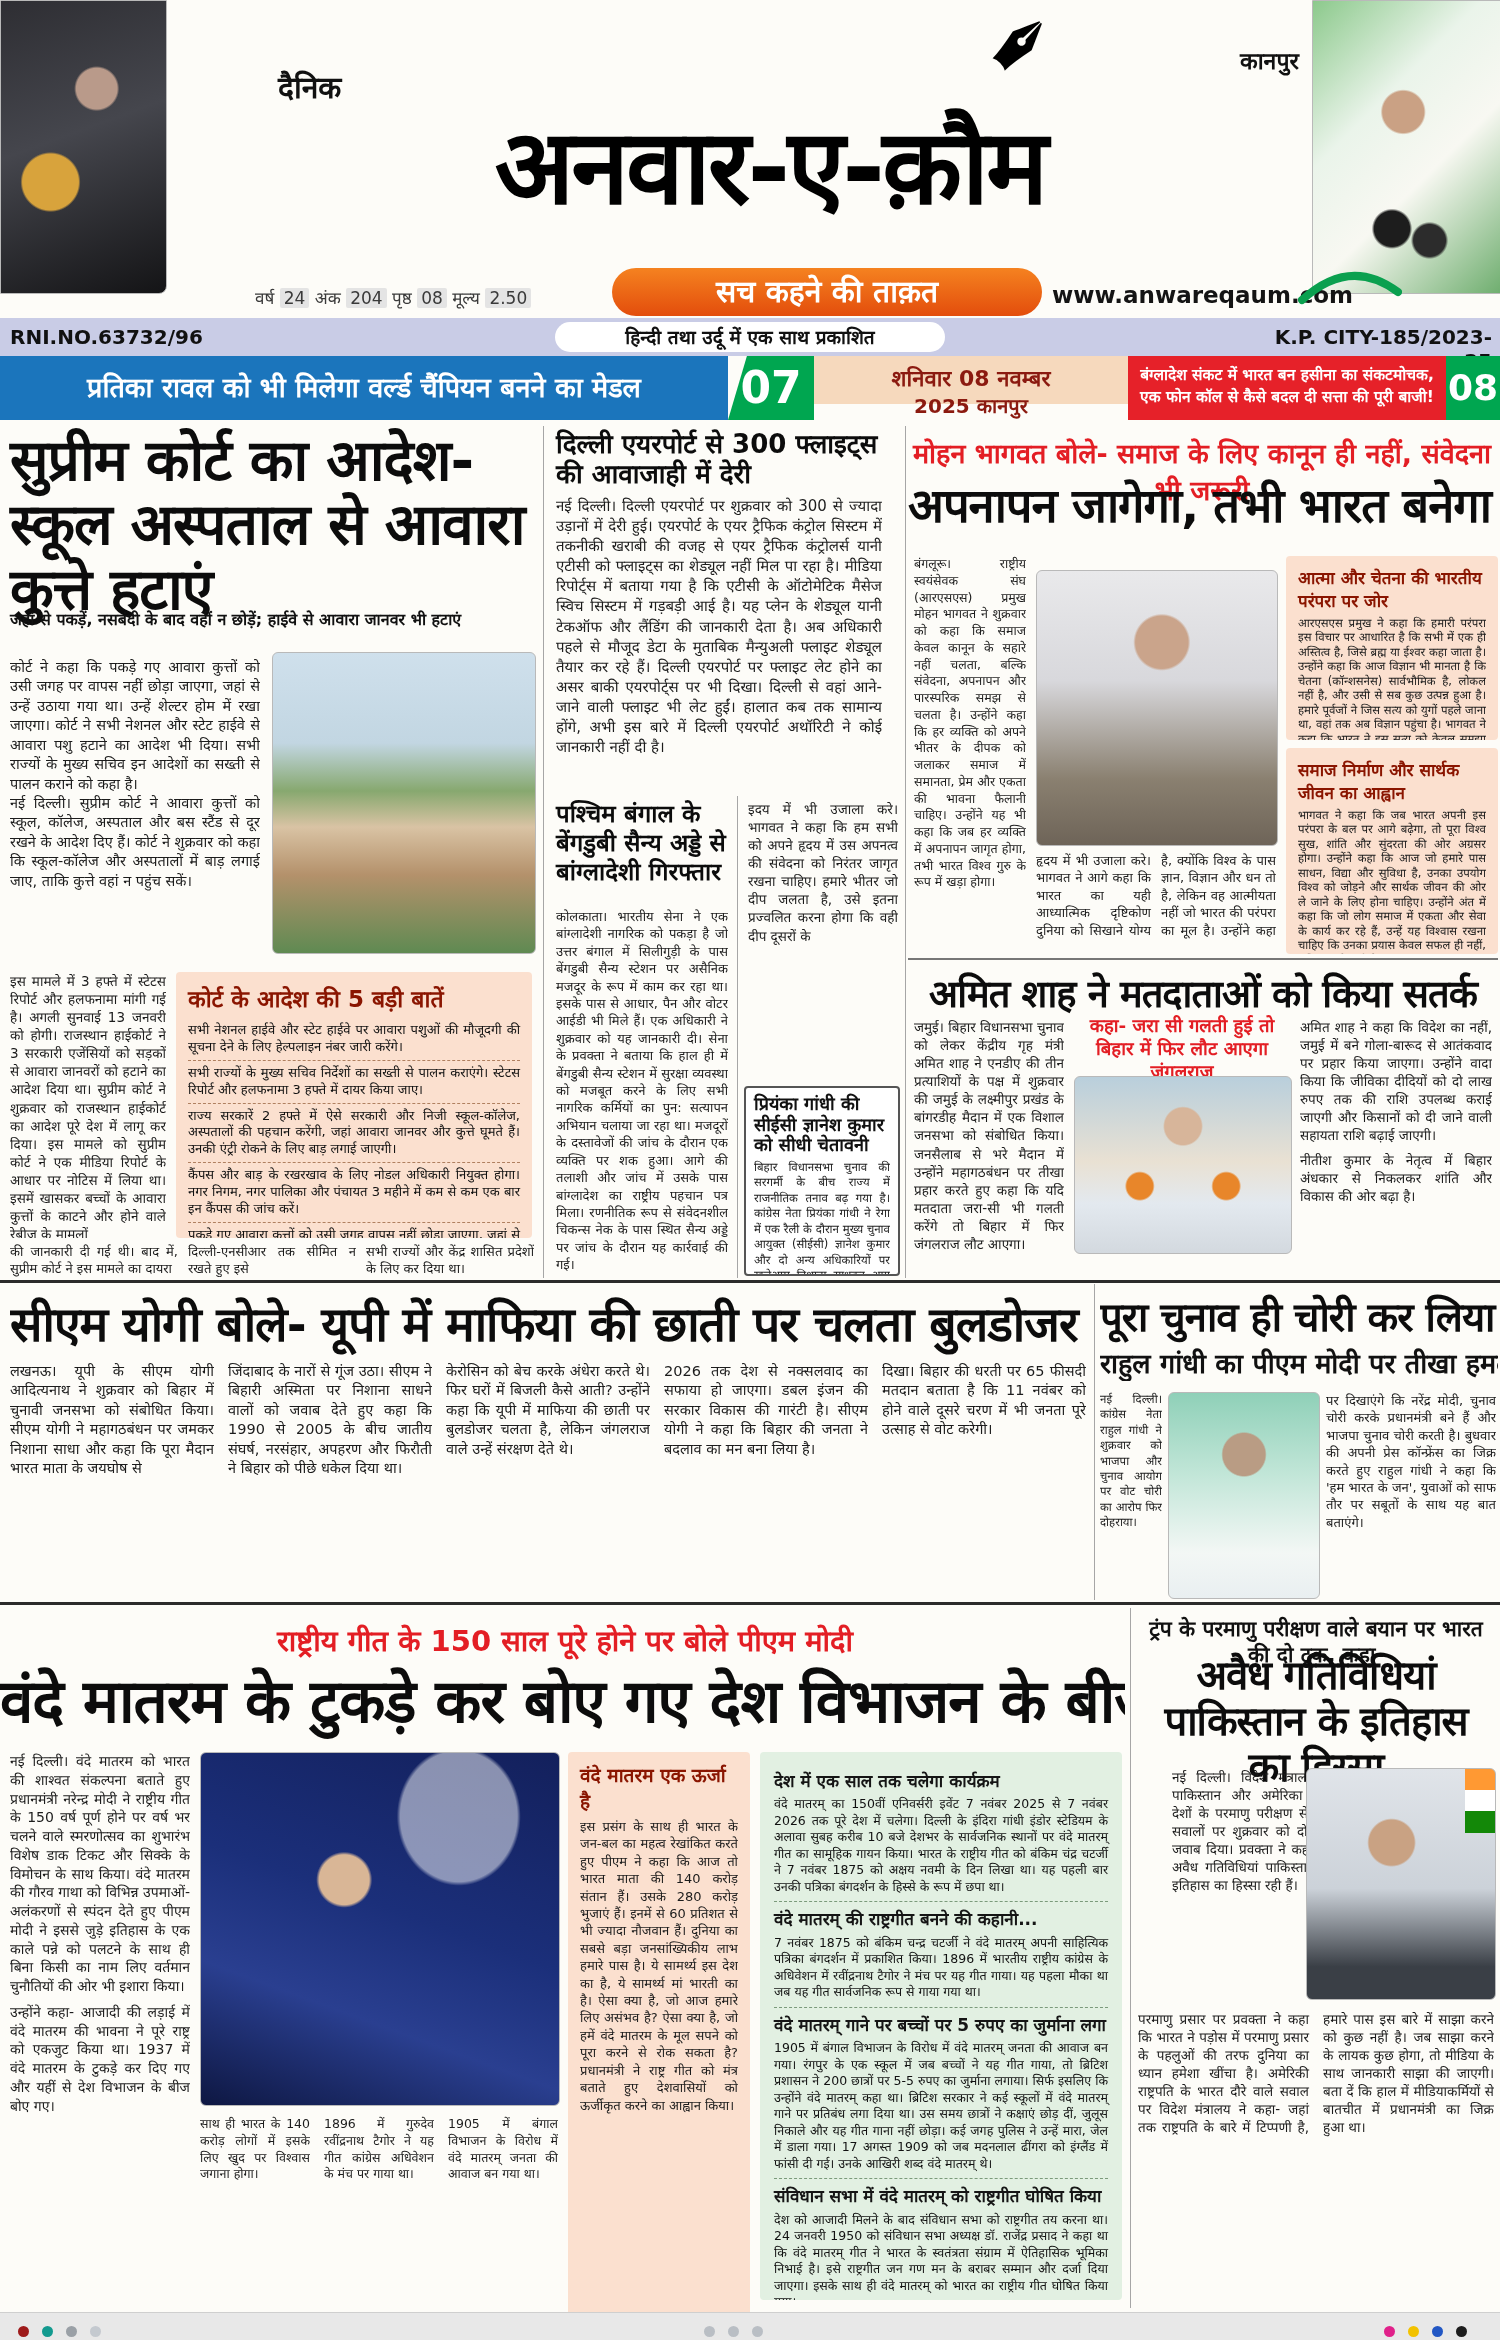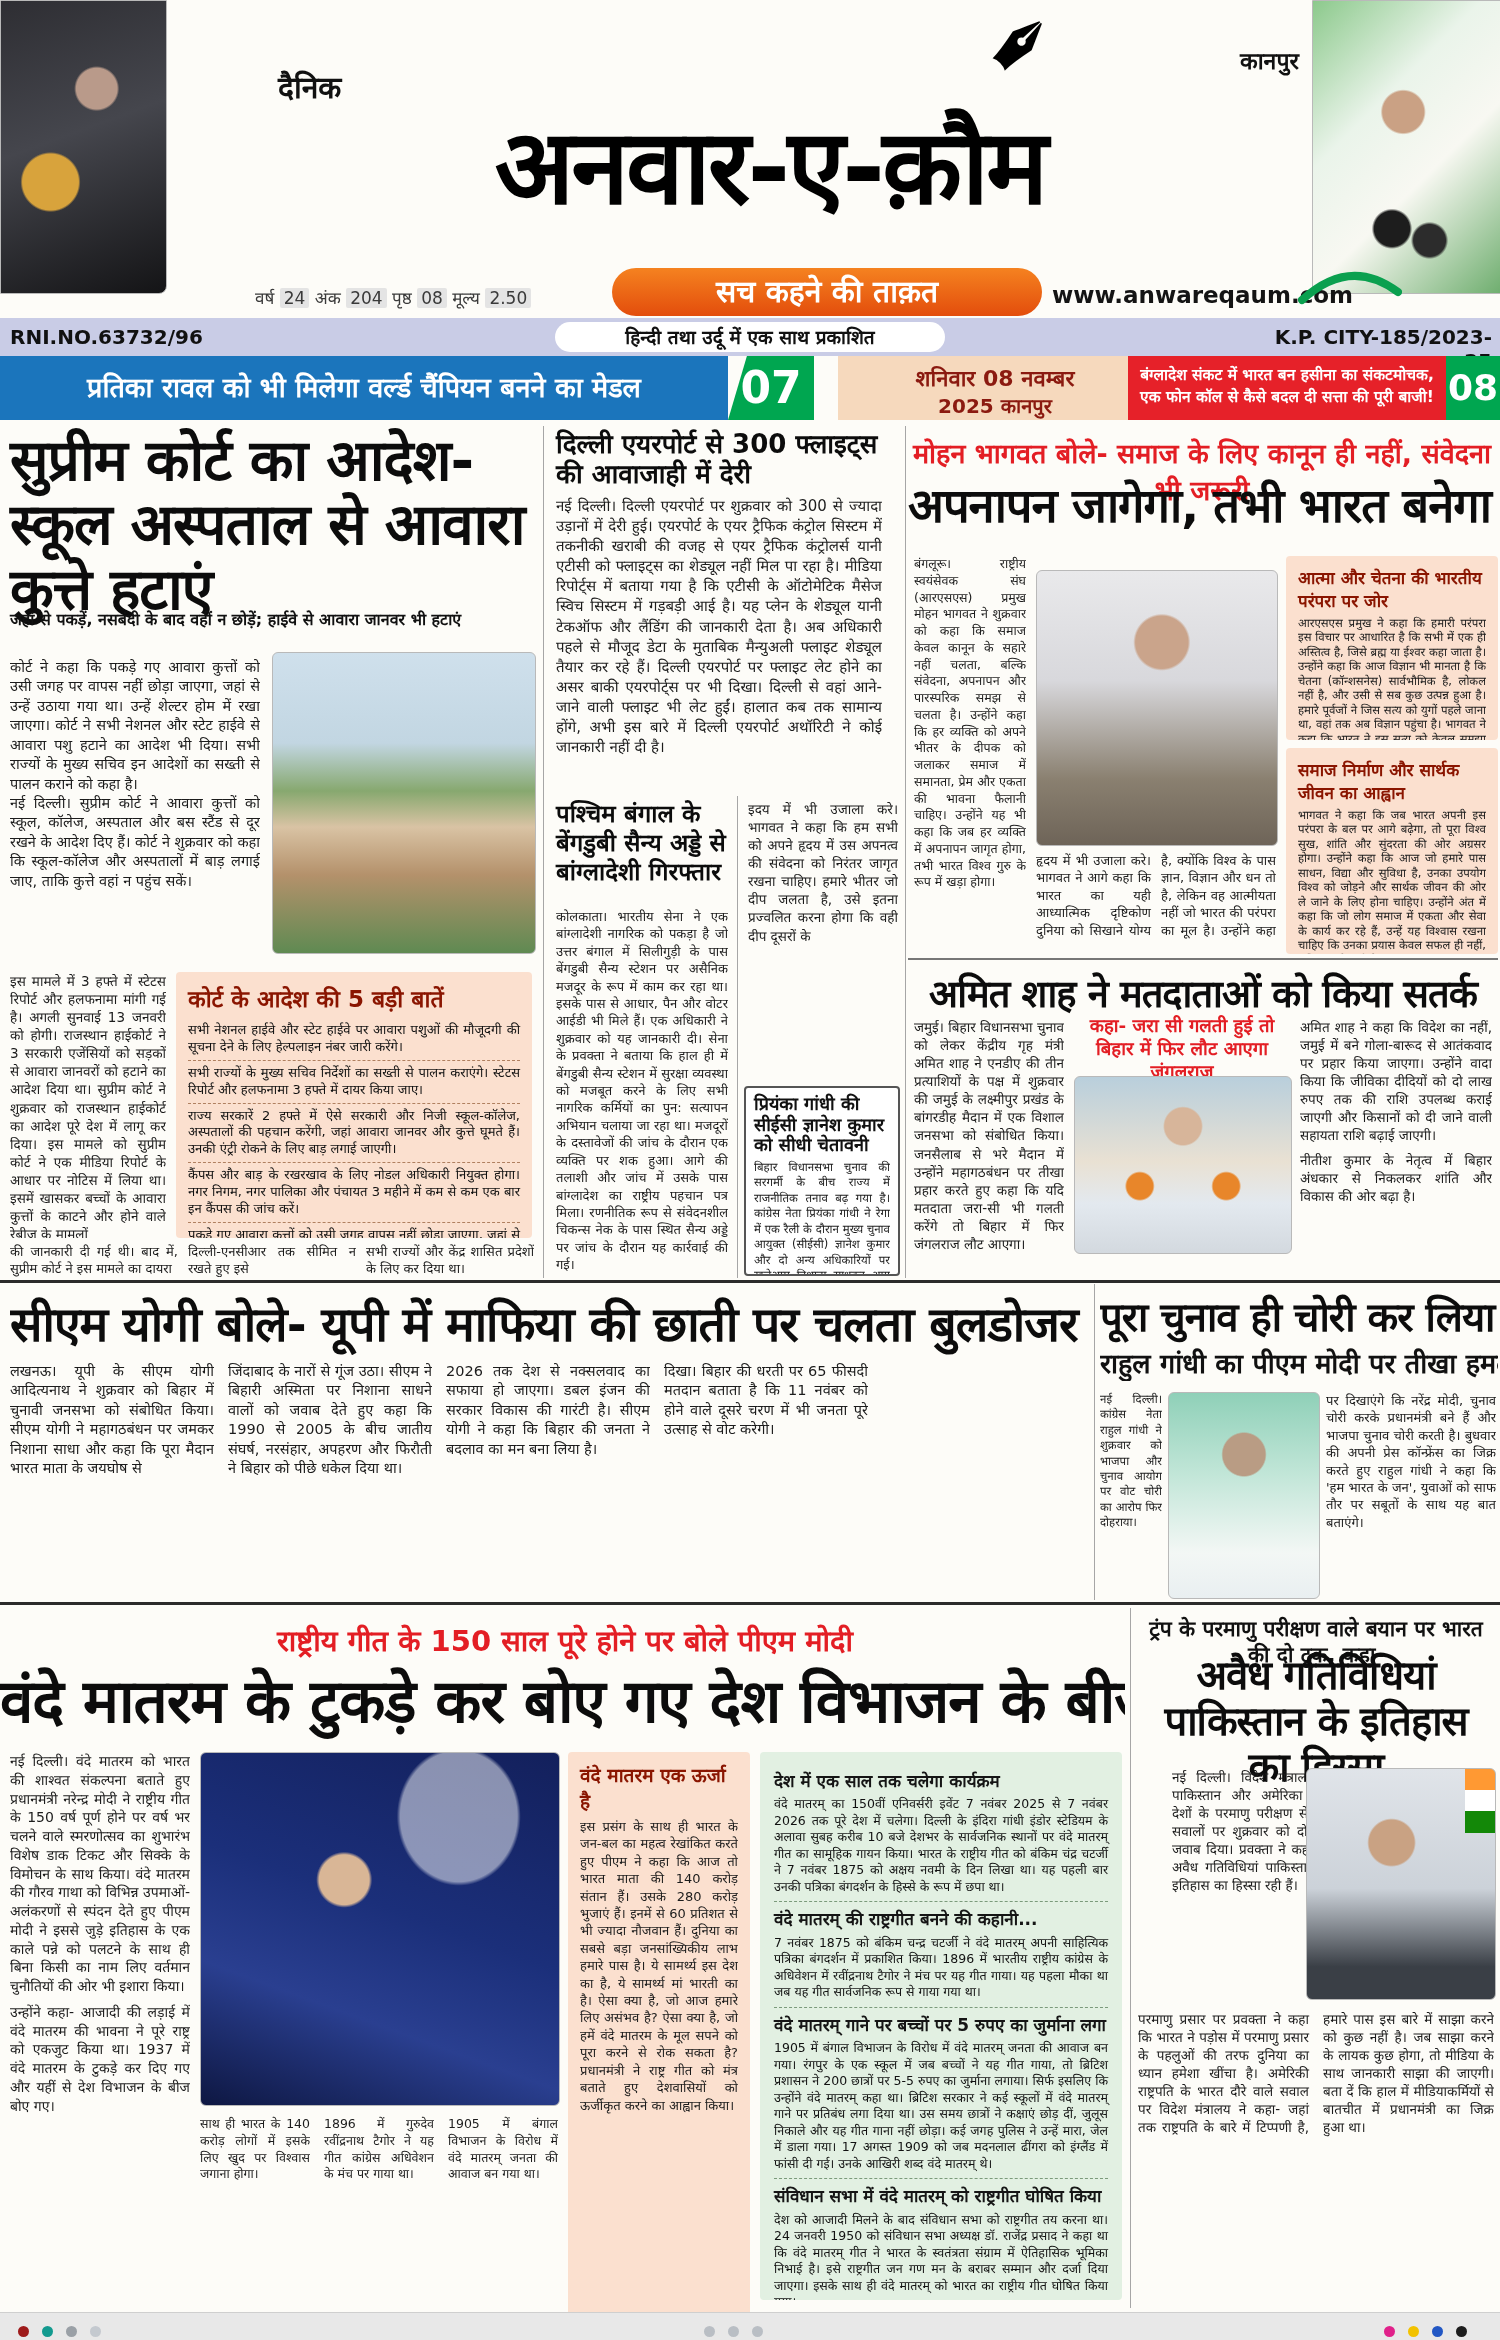--- a/index.html
+++ b/index.html
@@ -78,21 +78,21 @@
     <path d="M4 34 Q52 -10 100 26" fill="none" stroke="#0aa04f" stroke-width="8" stroke-linecap="round"></path>
   </svg>
 
   <div class="abs" style="left: 0px; top: 318px; width: 1500px; height: 38px; background: rgb(201, 204, 230);"></div>
   <div class="abs" style="left:10px;top:325px;font-size:20px;font-weight:700;">RNI.NO.63732/96</div>
   <div class="abs" style="left:555px;top:322px;width:390px;height:30px;background:#fff;border-radius:15px;font-size:19px;font-weight:700;text-align:center;line-height:30px;">हिन्दी तथा उर्दू में एक साथ प्रकाशित</div>
   <div class="abs" style="left:1260px;top:325px;width:232px;font-size:20px;font-weight:700;text-align:right;">K.P. CITY-185/2023-25</div>
 
   <div class="abs" style="left: 0px; top: 356px; width: 728px; height: 64px; color: rgb(255, 255, 255); font-size: 27px; font-weight: 700; text-align: center; line-height: 64px; overflow: hidden; background: rgb(27, 117, 188);">प्रतिका रावल को भी मिलेगा वर्ल्ड चैंपियन बनने का मेडल</div>
   <div class="abs" style="left: 728px; top: 356px; width: 86px; height: 64px; color: rgb(255, 255, 255); font-size: 44px; font-weight: 800; text-align: center; line-height: 64px; clip-path: polygon(22% 0px, 100% 0px, 100% 100%, 0px 100%); background: rgb(0, 166, 80);">07</div>
-  <div class="abs" style="left: 814px; top: 356px; width: 314px; height: 64px; text-align: center; color: rgb(139, 26, 16); font-weight: 800; background: rgb(246, 217, 189); margin-left: 24px;">
+  <div class="abs" style="left: 814px; top: 356px; width: 314px; height: 48px; text-align: center; color: rgb(139, 26, 16); font-weight: 800; background: rgb(246, 217, 189);">
     <div style="font-size:22px;margin-top:6px;">शनिवार 08 नवम्बर</div>
     <div style="font-size:20px;">2025 कानपुर</div>
   </div>
   <div class="abs" style="left: 1128px; top: 356px; width: 318px; height: 64px; color: rgb(255, 255, 255); font-size: 15.5px; font-weight: 700; padding: 8px 10px; box-sizing: border-box; text-align: center; line-height: 1.45; overflow: hidden; background: rgb(230, 33, 41);">बंग्लादेश संकट में भारत बन हसीना का संकटमोचक, एक फोन कॉल से कैसे बदल दी सत्ता की पूरी बाजी!</div>
   <div class="abs" style="left: 1446px; top: 356px; width: 54px; height: 64px; color: rgb(255, 255, 255); font-size: 36px; font-weight: 800; text-align: center; line-height: 64px; background: rgb(0, 166, 80);">08</div>
 
   <div class="vr" style="left:543px;top:426px;height:852px;"></div>
   <div class="vr" style="left:905px;top:426px;height:852px;"></div>
   <div class="vr" style="left:737px;top:796px;height:482px;"></div>
 
@@ -152,20 +152,21 @@
     <p style="margin:0 0 6px 0;">अमित शाह ने कहा कि विदेश का नहीं, जमुई में बने गोला-बारूद से आतंकवाद पर प्रहार किया जाएगा। उन्होंने वादा किया कि जीविका दीदियों को दो लाख रुपए तक की राशि उपलब्ध कराई जाएगी और किसानों को दी जाने वाली सहायता राशि बढ़ाई जाएगी।</p>
     <p style="margin:0;">नीतीश कुमार के नेतृत्व में बिहार अंधकार से निकलकर शांति और विकास की ओर बढ़ा है।</p>
   </div>
 
   <div class="hr" style="left:0;top:1280px;width:1500px;"></div>
 
   <div class="abs hl nowrap" style="left:10px;top:1290px;width:1078px;font-size:48px;">सीएम योगी बोले- यूपी में माफिया की छाती पर चलता बुलडोजर</div>
   <div class="abs" style="left:10px;top:1362px;width:1078px;height:232px;display:flex;gap:14px;">
     <div class="body" style="width:204px;height:232px;">लखनऊ। यूपी के सीएम योगी आदित्यनाथ ने शुक्रवार को बिहार में चुनावी जनसभा को संबोधित किया। सीएम योगी ने महागठबंधन पर जमकर निशाना साधा और कहा कि पूरा मैदान भारत माता के जयघोष से</div>
     <div class="body" style="width:204px;height:232px;">जिंदाबाद के नारों से गूंज उठा। सीएम ने बिहारी अस्मिता पर निशाना साधने वालों को जवाब देते हुए कहा कि 1990 से 2005 के बीच जातीय संघर्ष, नरसंहार, अपहरण और फिरौती ने बिहार को पीछे धकेल दिया था।</div>
+    <div class="body" style="width:204px;height:232px;">केरोसिन को बेच करके अंधेरा करते थे। फिर घरों में बिजली कैसे आती? उन्होंने कहा कि यूपी में माफिया की छाती पर बुलडोजर चलता है, लेकिन जंगलराज वाले उन्हें संरक्षण देते थे।</div>
     <div class="body" style="width:204px;height:232px;">2026 तक देश से नक्सलवाद का सफाया हो जाएगा। डबल इंजन की सरकार विकास की गारंटी है। सीएम योगी ने कहा कि बिहार की जनता ने बदलाव का मन बना लिया है।</div>
     <div class="body" style="width:204px;height:232px;">दिखा। बिहार की धरती पर 65 फीसदी मतदान बताता है कि 11 नवंबर को होने वाले दूसरे चरण में भी जनता पूरे उत्साह से वोट करेगी।</div>
   </div>
   <div class="vr" style="left:1094px;top:1284px;height:316px;"></div>
 
   <div class="abs hl nowrap" style="left:1100px;top:1288px;width:398px;font-size:40px;text-align:center;">पूरा चुनाव ही चोरी कर लिया गया</div>
   <div class="abs nowrap" style="left:1100px;top:1344px;width:398px;font-size:27px;font-weight:700;text-align:center;">राहुल गांधी का पीएम मोदी पर तीखा हमला</div>
   <div class="abs body" style="left:1100px;top:1392px;width:62px;height:205px;font-size:11.5px;">नई दिल्ली। कांग्रेस नेता राहुल गांधी ने शुक्रवार को भाजपा और चुनाव आयोग पर वोट चोरी का आरोप फिर दोहराया।</div>
   <div class="abs ph ph-rahul" style="left:1168px;top:1392px;width:150px;height:205px;"></div>
   <div class="abs body" style="left:1326px;top:1392px;width:170px;height:205px;font-size:13px;">पर दिखाएंगे कि नरेंद्र मोदी, चुनाव चोरी करके प्रधानमंत्री बने हैं और भाजपा चुनाव चोरी करती है। बुधवार की अपनी प्रेस कॉन्फ्रेंस का जिक्र करते हुए राहुल गांधी ने कहा कि 'हम भारत के जन', युवाओं को साफ तौर पर सबूतों के साथ यह बात बताएंगे।</div>

